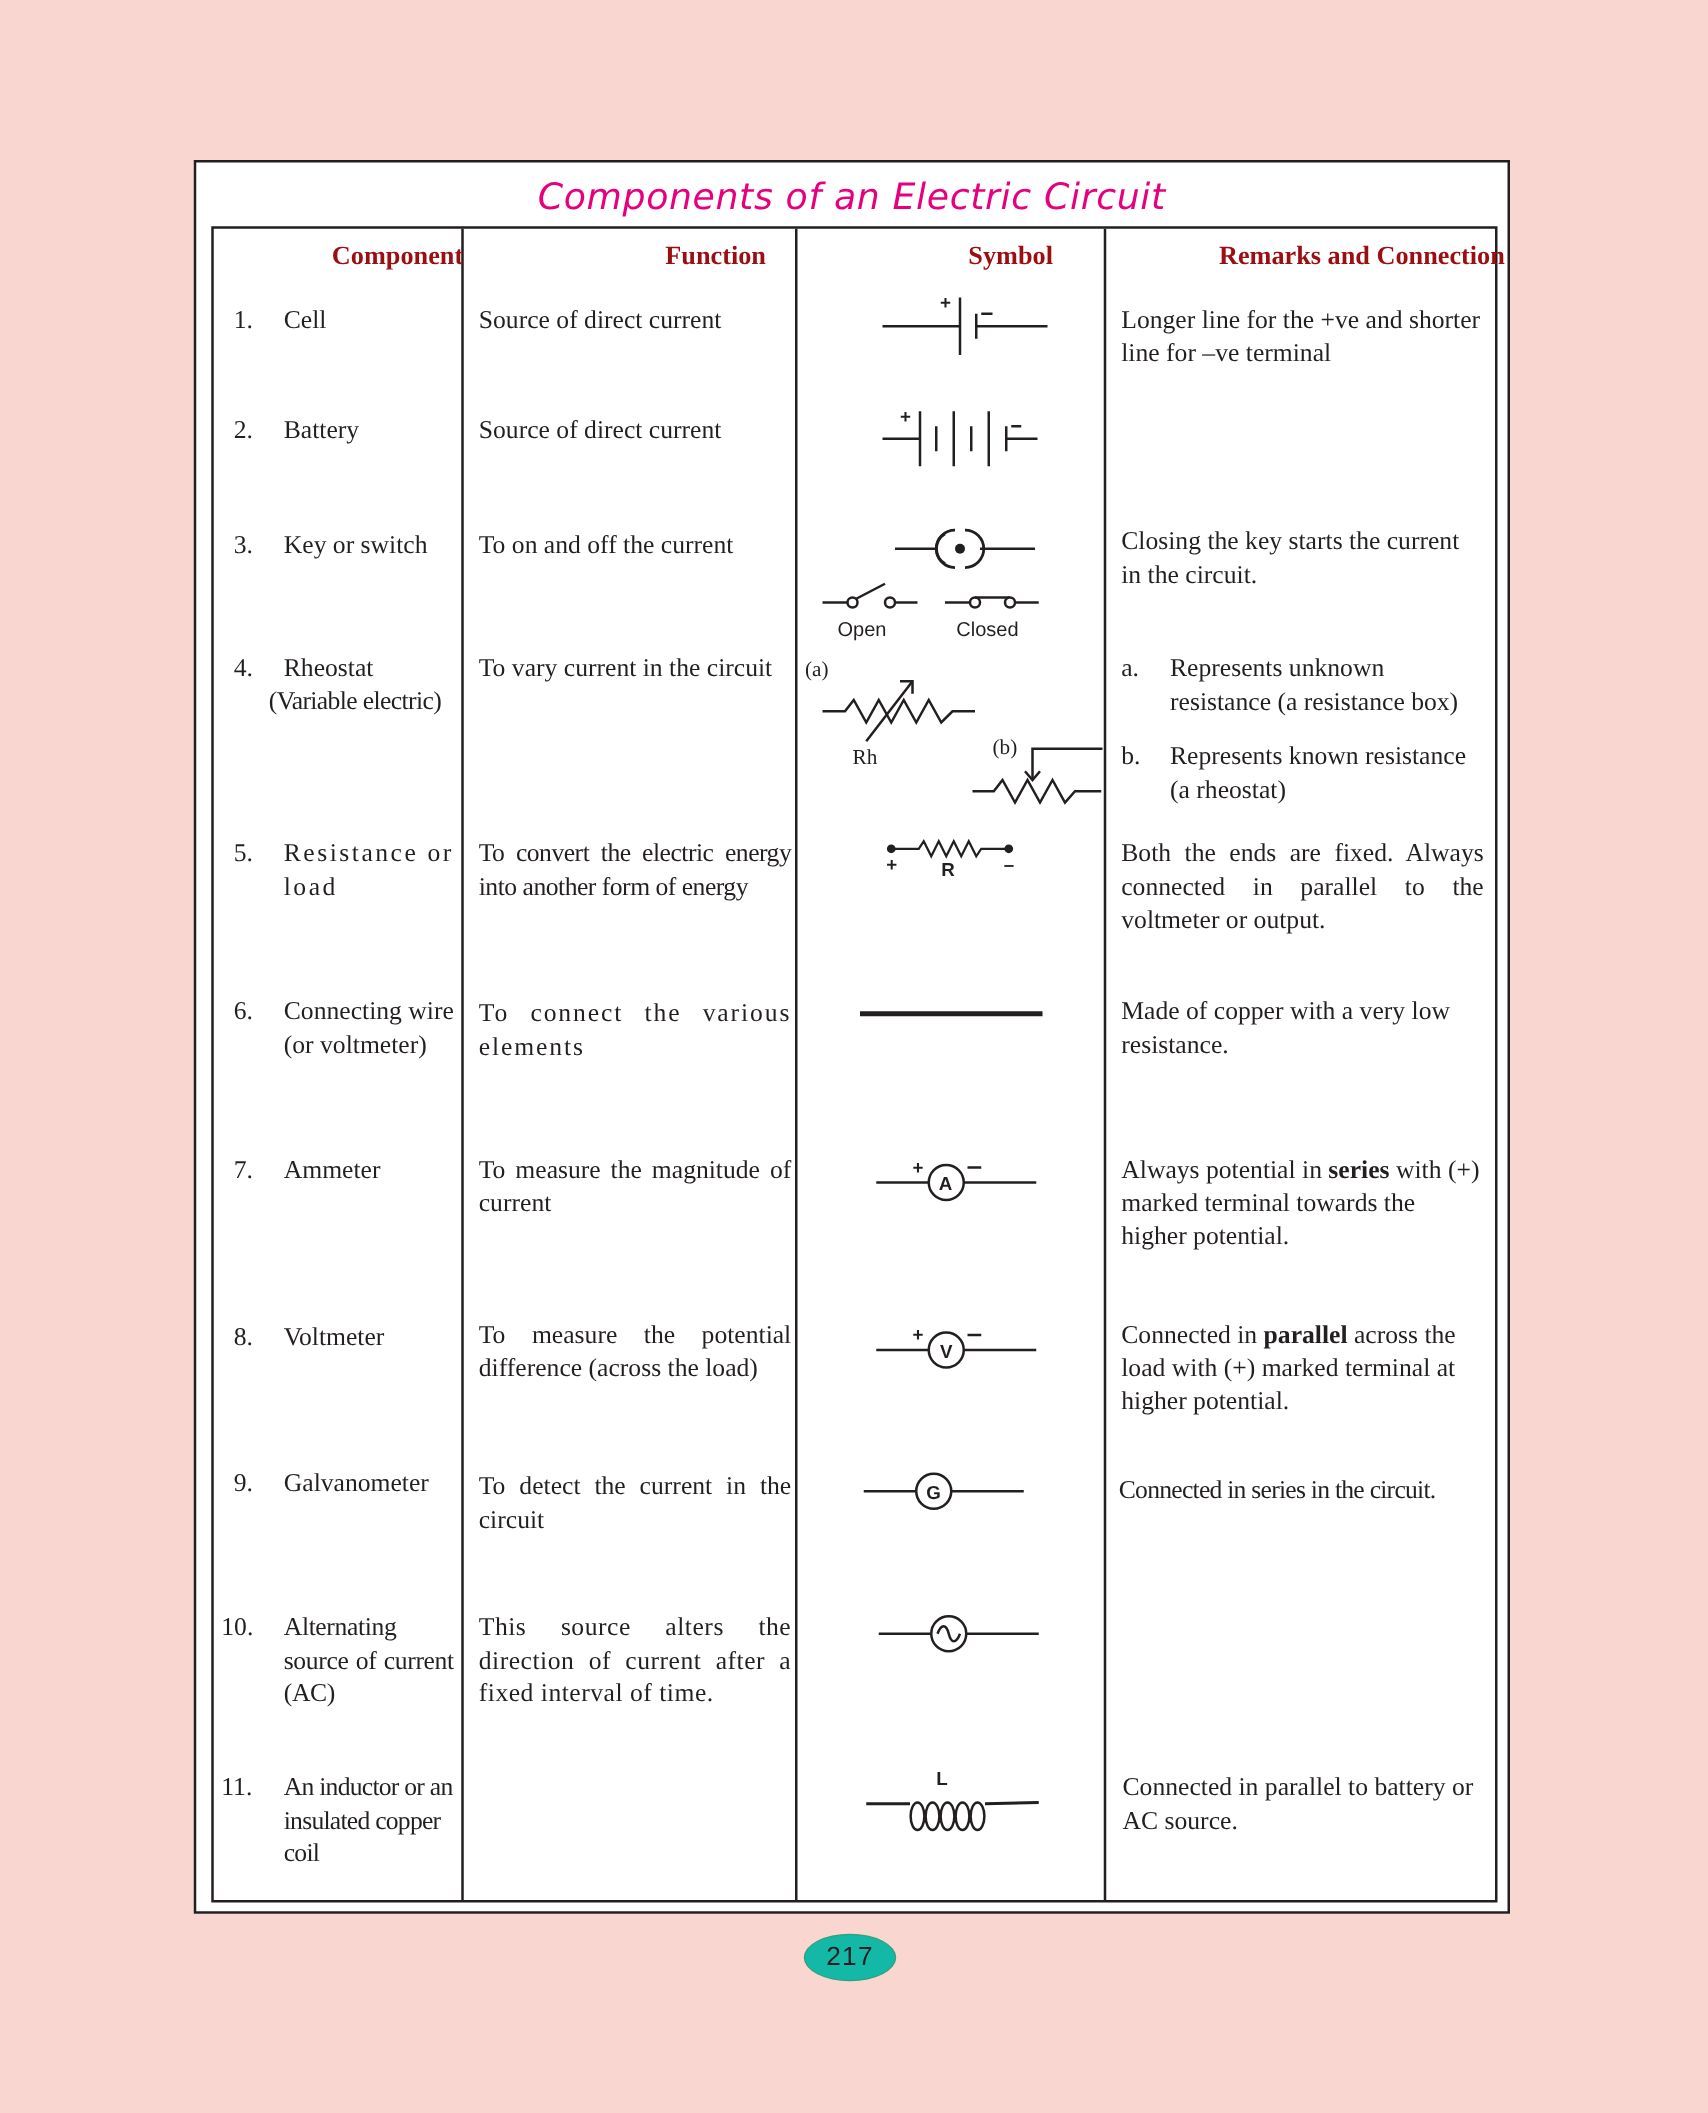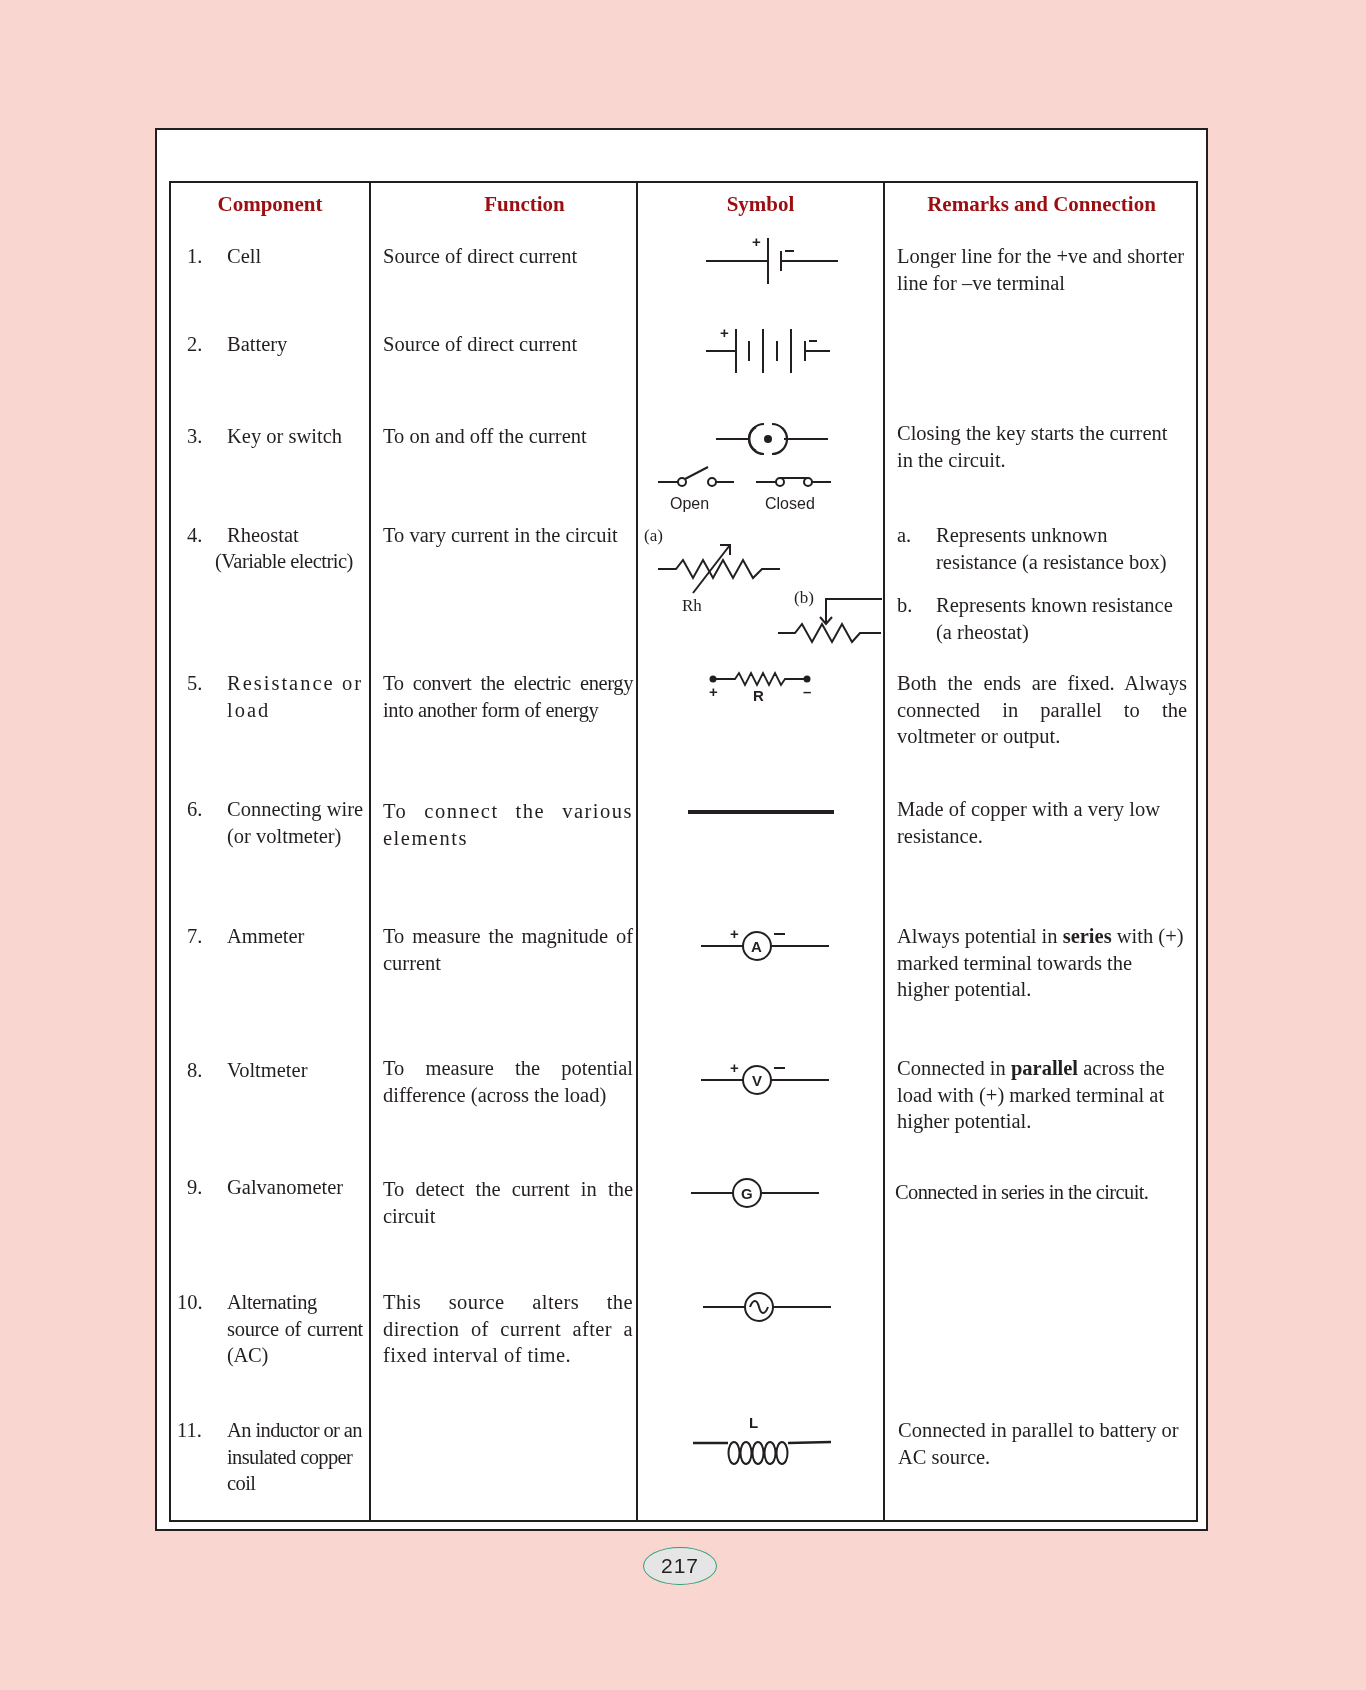--- a/index.html
+++ b/index.html
@@ -15,42 +15,43 @@
     position:absolute; left:0; right:0; top:10px; text-align:center;
     font-family:"DejaVu Sans", sans-serif; font-style:oblique; font-size:29px;
     color:#e6007e; letter-spacing:0.5px;
   }
   .table {
     position:absolute; left:12px; top:51px; width:1029px; height:1341px;
     border:2px solid #231f20; box-sizing:border-box;
   }
   .vline { position:absolute; top:0; bottom:0; width:2px; background:#231f20; }
   .hdr {
-    position:absolute; top:9px; font-weight:bold; color:#9b0e12; font-size:21px; text-align:center;
+    position:absolute; top:9px; font-weight:bold; color:#9b0e12; font-size:21px; text-align:center;padding-left:48px;
   }
   .cell { position:absolute; font-size:20.5px; line-height:26.5px; }
   .num { position:absolute; font-size:20.5px; line-height:26.5px; }
   .just { text-align:justify; text-align-last:auto; }
   .sym { position:absolute; }
   .sym svg { overflow:visible; }
   .lbl { font-family:"Liberation Sans", sans-serif; font-size:16px; fill:#231f20; }
   .lblb { font-family:"Liberation Sans", sans-serif; font-size:15px; font-weight:bold; fill:#231f20; }
   .lbls { font-family:"Liberation Serif", serif; font-size:17px; fill:#231f20; }
   .pagenum {
     position:absolute; left:643px; top:1547px; width:74px; height:38px;
-    border:1.5px solid #2ea07a; border-radius:50%; background:#e5e5e5; box-sizing:border-box;
+    border:1.5px solid #2ea07a; border-radius:50%; background:#14b8a6; box-sizing:border-box;
     text-align:center; line-height:35px; font-family:"Liberation Sans", sans-serif; font-size:21px; color:#231f20;
     letter-spacing:1px;
   }
   b { font-weight:bold; }
 </style>
 </head>
 <body>
 
 <div class="outer">
+  <div class="title">Components of an Electric Circuit</div>
 
   <div class="table">
     <div class="vline" style="left:198px"></div>
     <div class="vline" style="left:465px"></div>
     <div class="vline" style="left:712px"></div>
 
     <div class="hdr" style="left:0;width:198px">Component</div>
     <div class="hdr" style="left:200px;width:307px">Function</div>
     <div class="hdr" style="left:467px;width:245px">Symbol</div>
     <div class="hdr" style="left:714px;width:313px">Remarks and Connection</div>

